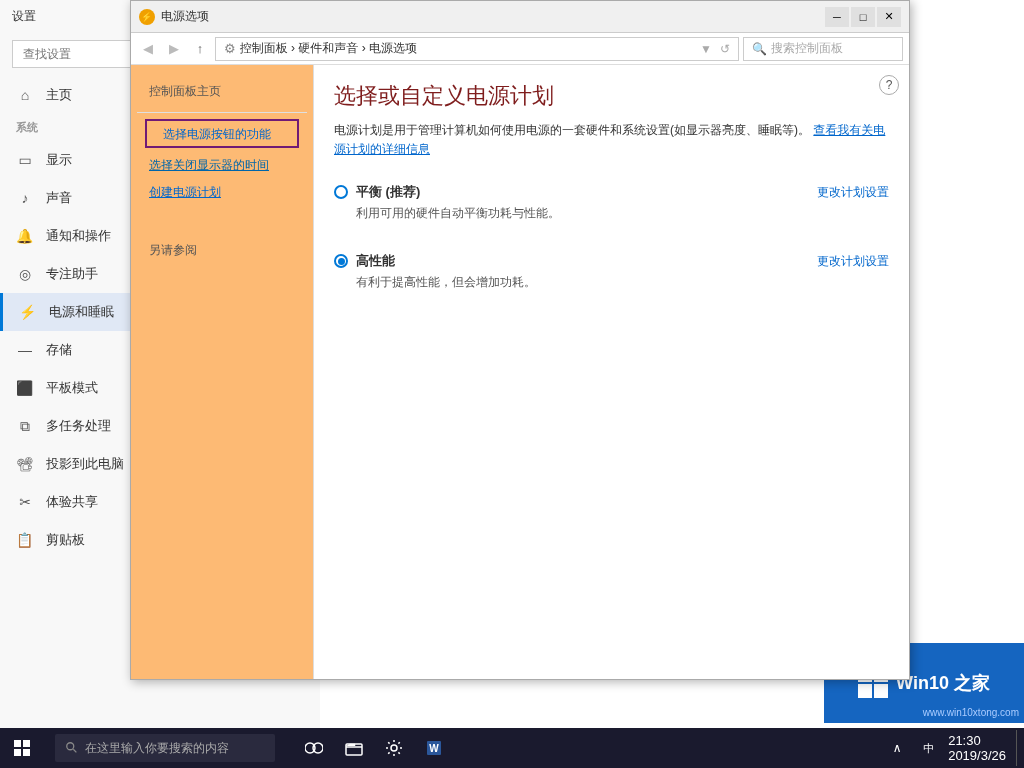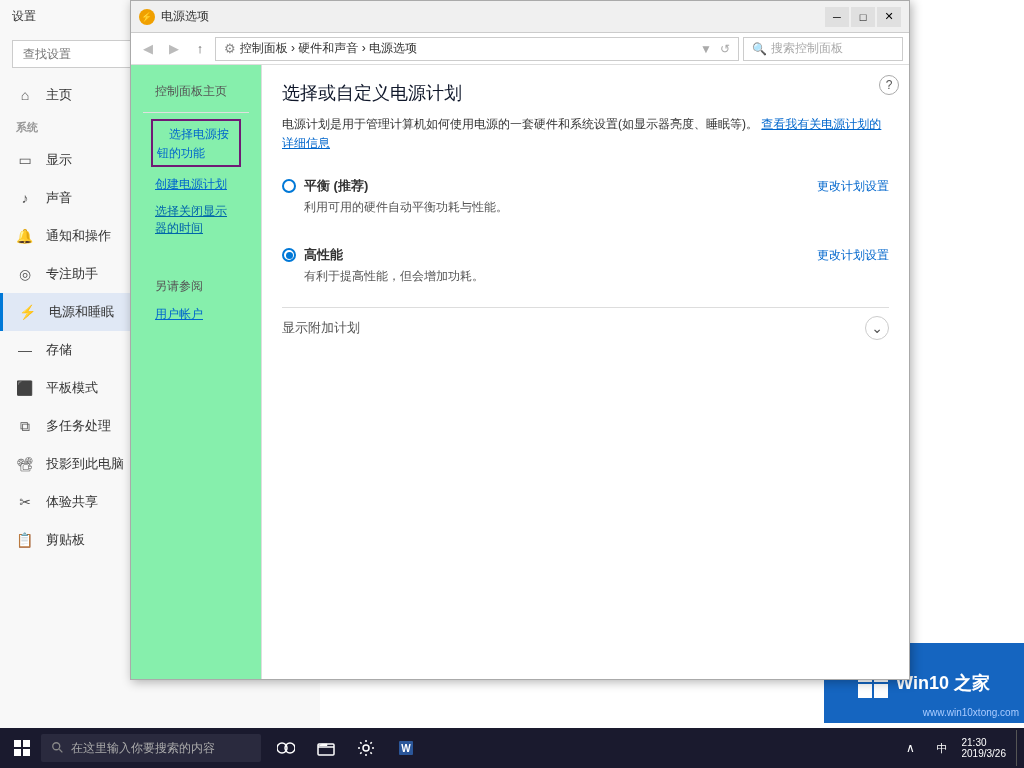--- a/index.html
+++ b/index.html
@@ -146,24 +146,24 @@
       height: 24px;
       display: flex; align-items: center; gap: 4px;
     }
 
     .dialog-body {
       display: flex;
       flex: 1;
       overflow: hidden;
     }
     .dialog-sidebar {
-      width: 131px;
-      background: #86efac;
+      width: 183px;
+      background: #fdba74;
       border-right: 1px solid #ddd;
-      padding: 12px 12px;
+      padding: 12px 6px;
     }
     .sidebar-main-link {
       padding: 6px 12px;
       font-size: 12px;
       color: #555;
       cursor: pointer;
     }
     .sidebar-link {
       padding: 5px 12px;
       font-size: 12px;
@@ -177,22 +177,22 @@
       color: #555;
     }
 
     .dialog-content {
       flex: 1;
       padding: 16px 20px;
       overflow-y: auto;
       position: relative;
     }
     .content-header {
-      font-size: 18px;
-      color: #0f172a;
+      font-size: 22px;
+      color: #7f1d1d;
       margin-bottom: 10px;
     }
     .content-desc {
       font-size: 12px;
       color: #333;
       line-height: 1.6;
       margin-bottom: 16px;
     }
     .content-desc a {
       color: #0066cc;
@@ -291,21 +291,21 @@
 
     
     .taskbar {
       position: absolute;
       bottom: 0; left: 0; right: 0;
       height: 40px;
       background: #1a1a2e;
       display: flex;
       align-items: center;
       padding: 0 4px;
-      gap: 1px;
+      gap: 15px;
       z-index: 100;
     }
     .taskbar-start {
       width: 36px; height: 36px;
       display: flex; align-items: center; justify-content: center;
       cursor: pointer;
     }
     .start-icon {
       width: 16px; height: 16px;
       display: grid; grid-template-columns: 1fr 1fr; gap: 2px;
@@ -480,26 +480,25 @@
   </div>
 
   <div class="dialog-body">
 
     <div class="dialog-sidebar">
       <div class="sidebar-main-link">控制面板主页</div>
       <div class="separator-line"></div>
       <div style="border: 2px solid #701a75; margin: 4px 8px; padding: 3px 4px;">
         <span class="sidebar-link" style="text-decoration:none; color:#0066cc;">选择电源按钮的功能</span>
       </div>
+      <div class="sidebar-link" style="color:#0066aa;">选择关闭显示器的时间</div>
       <div class="sidebar-link">创建电源计划</div>
-      <div class="sidebar-link" style="color:#0066aa;">选择关闭显示器的时间</div>
 
       <div style="height:30px;"></div>
       <div class="sidebar-section-title">另请参阅</div>
-      <div class="sidebar-link">用户帐户</div>
     </div>
 
     <div class="dialog-content">
       <div class="help-btn">?</div>
       <div class="content-header">选择或自定义电源计划</div>
       <div class="content-desc">
         <span>电源计划是用于管理计算机如何使用电源的一套硬件和系统设置(如显示器亮度、睡眠等)。</span>
         <a>查看我有关电源计划的详细信息</a>
       </div>
 
@@ -519,24 +518,20 @@
         <div class="plan-header">
           <div class="plan-title">
             <div class="radio-circle filled"></div>
             <span>高性能</span>
           </div>
           <a class="plan-link">更改计划设置</a>
         </div>
         <div class="plan-desc">有利于提高性能，但会增加功耗。</div>
       </div>
 
-      <div class="additional-plans">
-        <span>显示附加计划</span>
-        <div class="expand-btn">⌄</div>
-      </div>
     </div>
   </div>
 </div>
 
 <div class="provide-feedback">
   <span style="font-size:16px;">😊</span>
   <span>提供反馈</span>
 </div>
 
 <div class="win10-logo-area">
@@ -602,20 +597,20 @@
       </svg>
     </div>
   </div>
 
   <div class="taskbar-right">
 
     <div class="taskbar-icon" style="color:white;font-size:12px;">∧</div>
 
     <div style="color:white;font-size:11px;padding:0 4px;cursor:pointer;">中</div>
 
-    <div style="color:white;font-size:10px;padding:0 6px;cursor:pointer;">
+    <div style="color:white;font-size:13px;padding:0 6px;cursor:pointer;">
       <div>21:30</div>
       <div>2019/3/26</div>
     </div>
 
     <div style="width:4px;height:36px;border-left:1px solid #555;cursor:pointer;"></div>
   </div>
 </div>
 
 </body></html>

